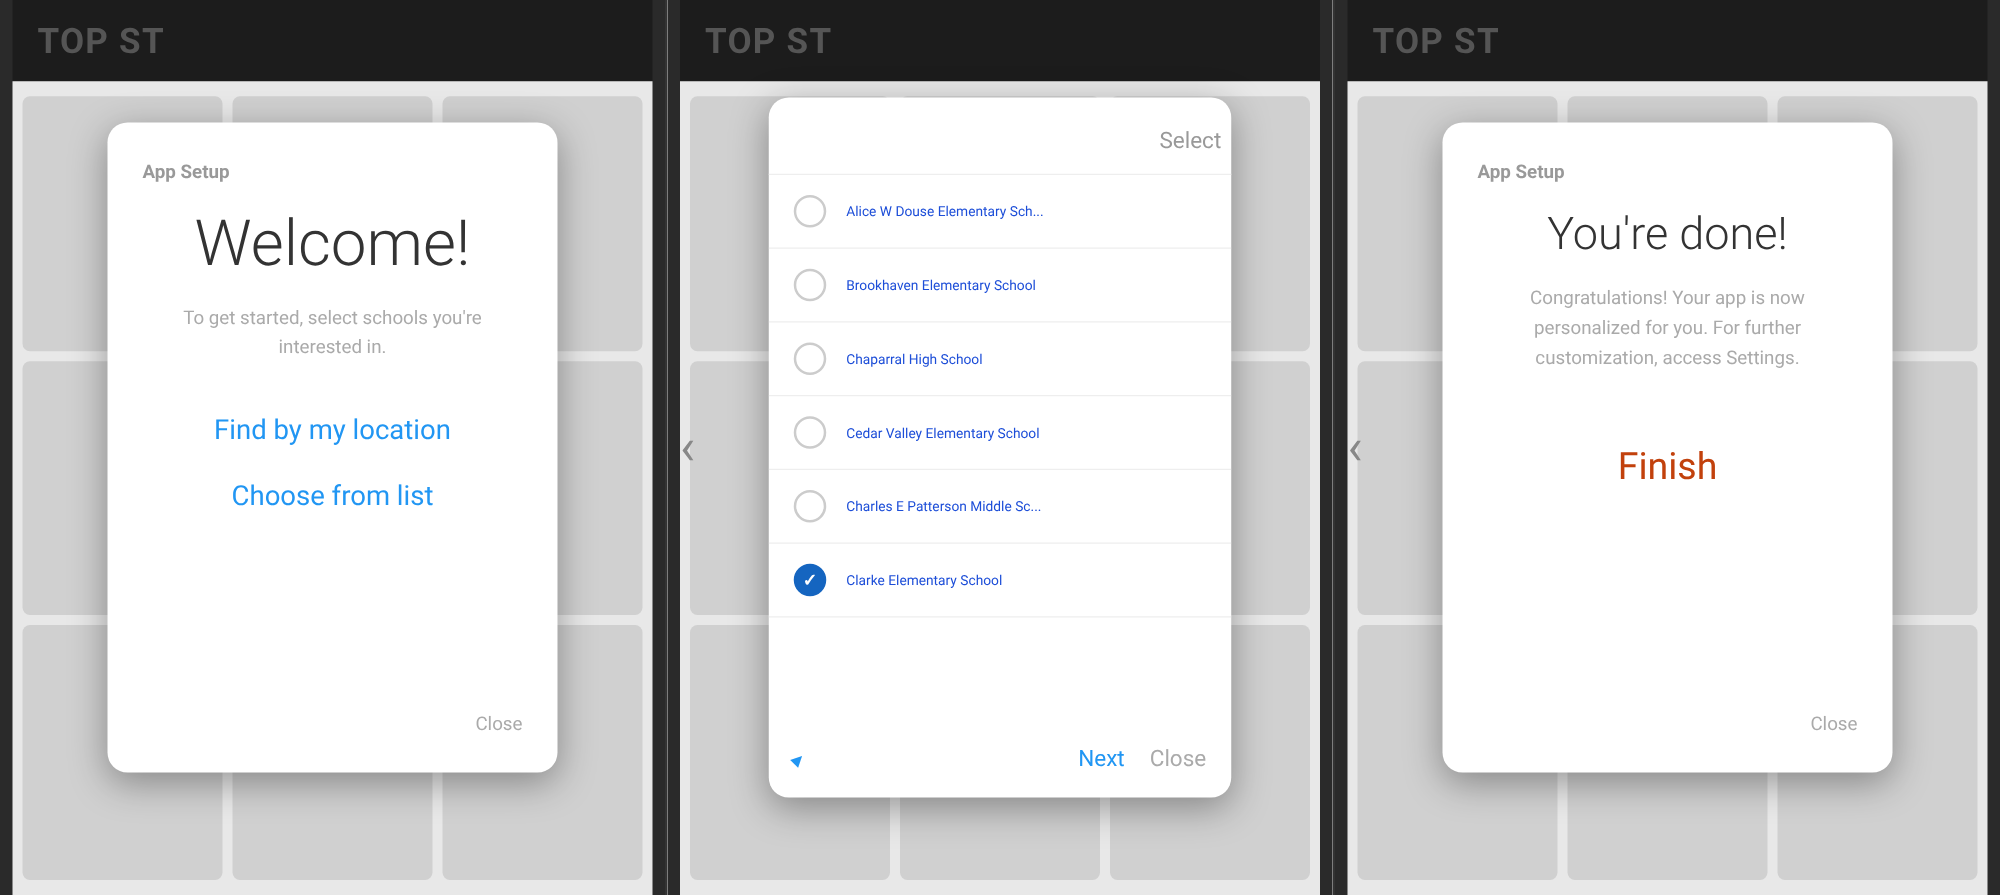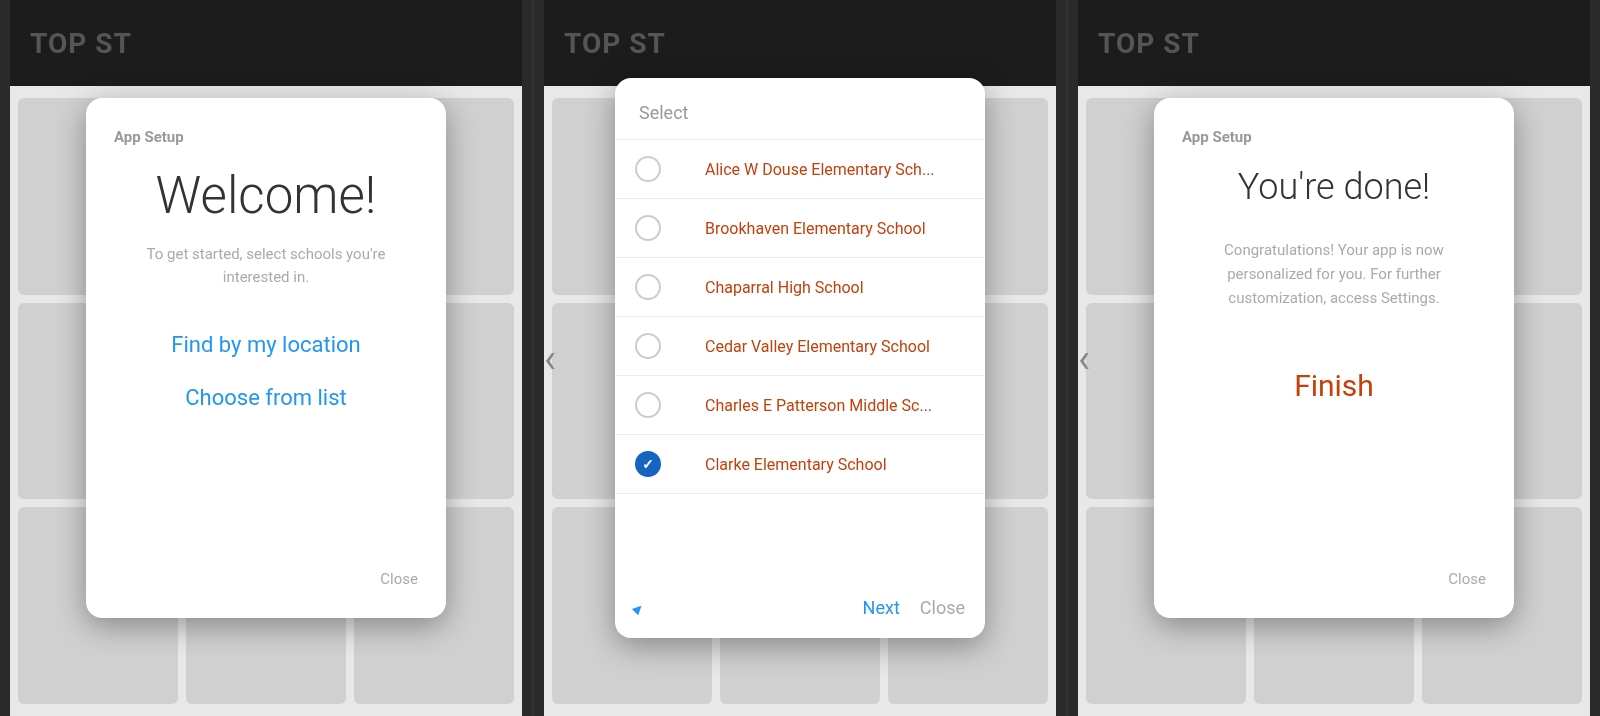--- a/index.html
+++ b/index.html
@@ -33,21 +33,21 @@
     .bg-content {
       position: absolute;
       inset: 0;
       z-index: 1;
       display: flex;
       flex-direction: column;
       padding: 0 10px;
     }
 
     .bg-top-bar {
-      height: 86px;
+      height: 65px;
       background: #1c1c1c;
       display: flex;
       align-items: center;
       padding: 0 20px;
     }
 
     .bg-top-text {
       color: #555;
       font-size: 28px;
       font-weight: bold;
@@ -132,23 +132,24 @@
     
     .select-dialog {
       width: 370px;
       min-height: 560px;
       padding: 24px 0 20px 0;
     }
 
     .select-header {
       font-size: 18px;
       color: #999;
-      padding: 0 24px;
+      padding: 0 8px;
       margin-bottom: 16px;
       font-weight: 400;
+      text-align: right;
     }
 
     .school-list {
       flex: 1;
       overflow: hidden;
       border-top: 1px solid #eee;
     }
 
     .school-item {
       display: flex;
@@ -177,23 +178,22 @@
     }
 
     .radio-circle.checked::after {
       content: '✓';
       color: #fff;
       font-size: 14px;
       font-weight: bold;
     }
 
     .school-name {
-      font-size: 16px;
-      color: #c2410c;
-      margin-left: 28px;
+      font-size: 11px;
+      color: #1d4ed8;
     }
 
     .select-footer {
       display: flex;
       align-items: center;
       padding: 14px 20px 0 20px;
       margin-top: 4px;
     }
 
     .location-icon {
@@ -215,21 +215,21 @@
     .footer-btn.gray {
       color: #aaa;
     }
 
     
     .done-title {
       font-size: 36px;
       font-weight: 300;
       color: #333;
       text-align: center;
-      margin-bottom: 30px;
+      margin-bottom: 18px;
     }
 
     .done-subtitle {
       font-size: 15px;
       color: #aaa;
       text-align: center;
       line-height: 1.6;
       margin-bottom: 30px;
     }
 

